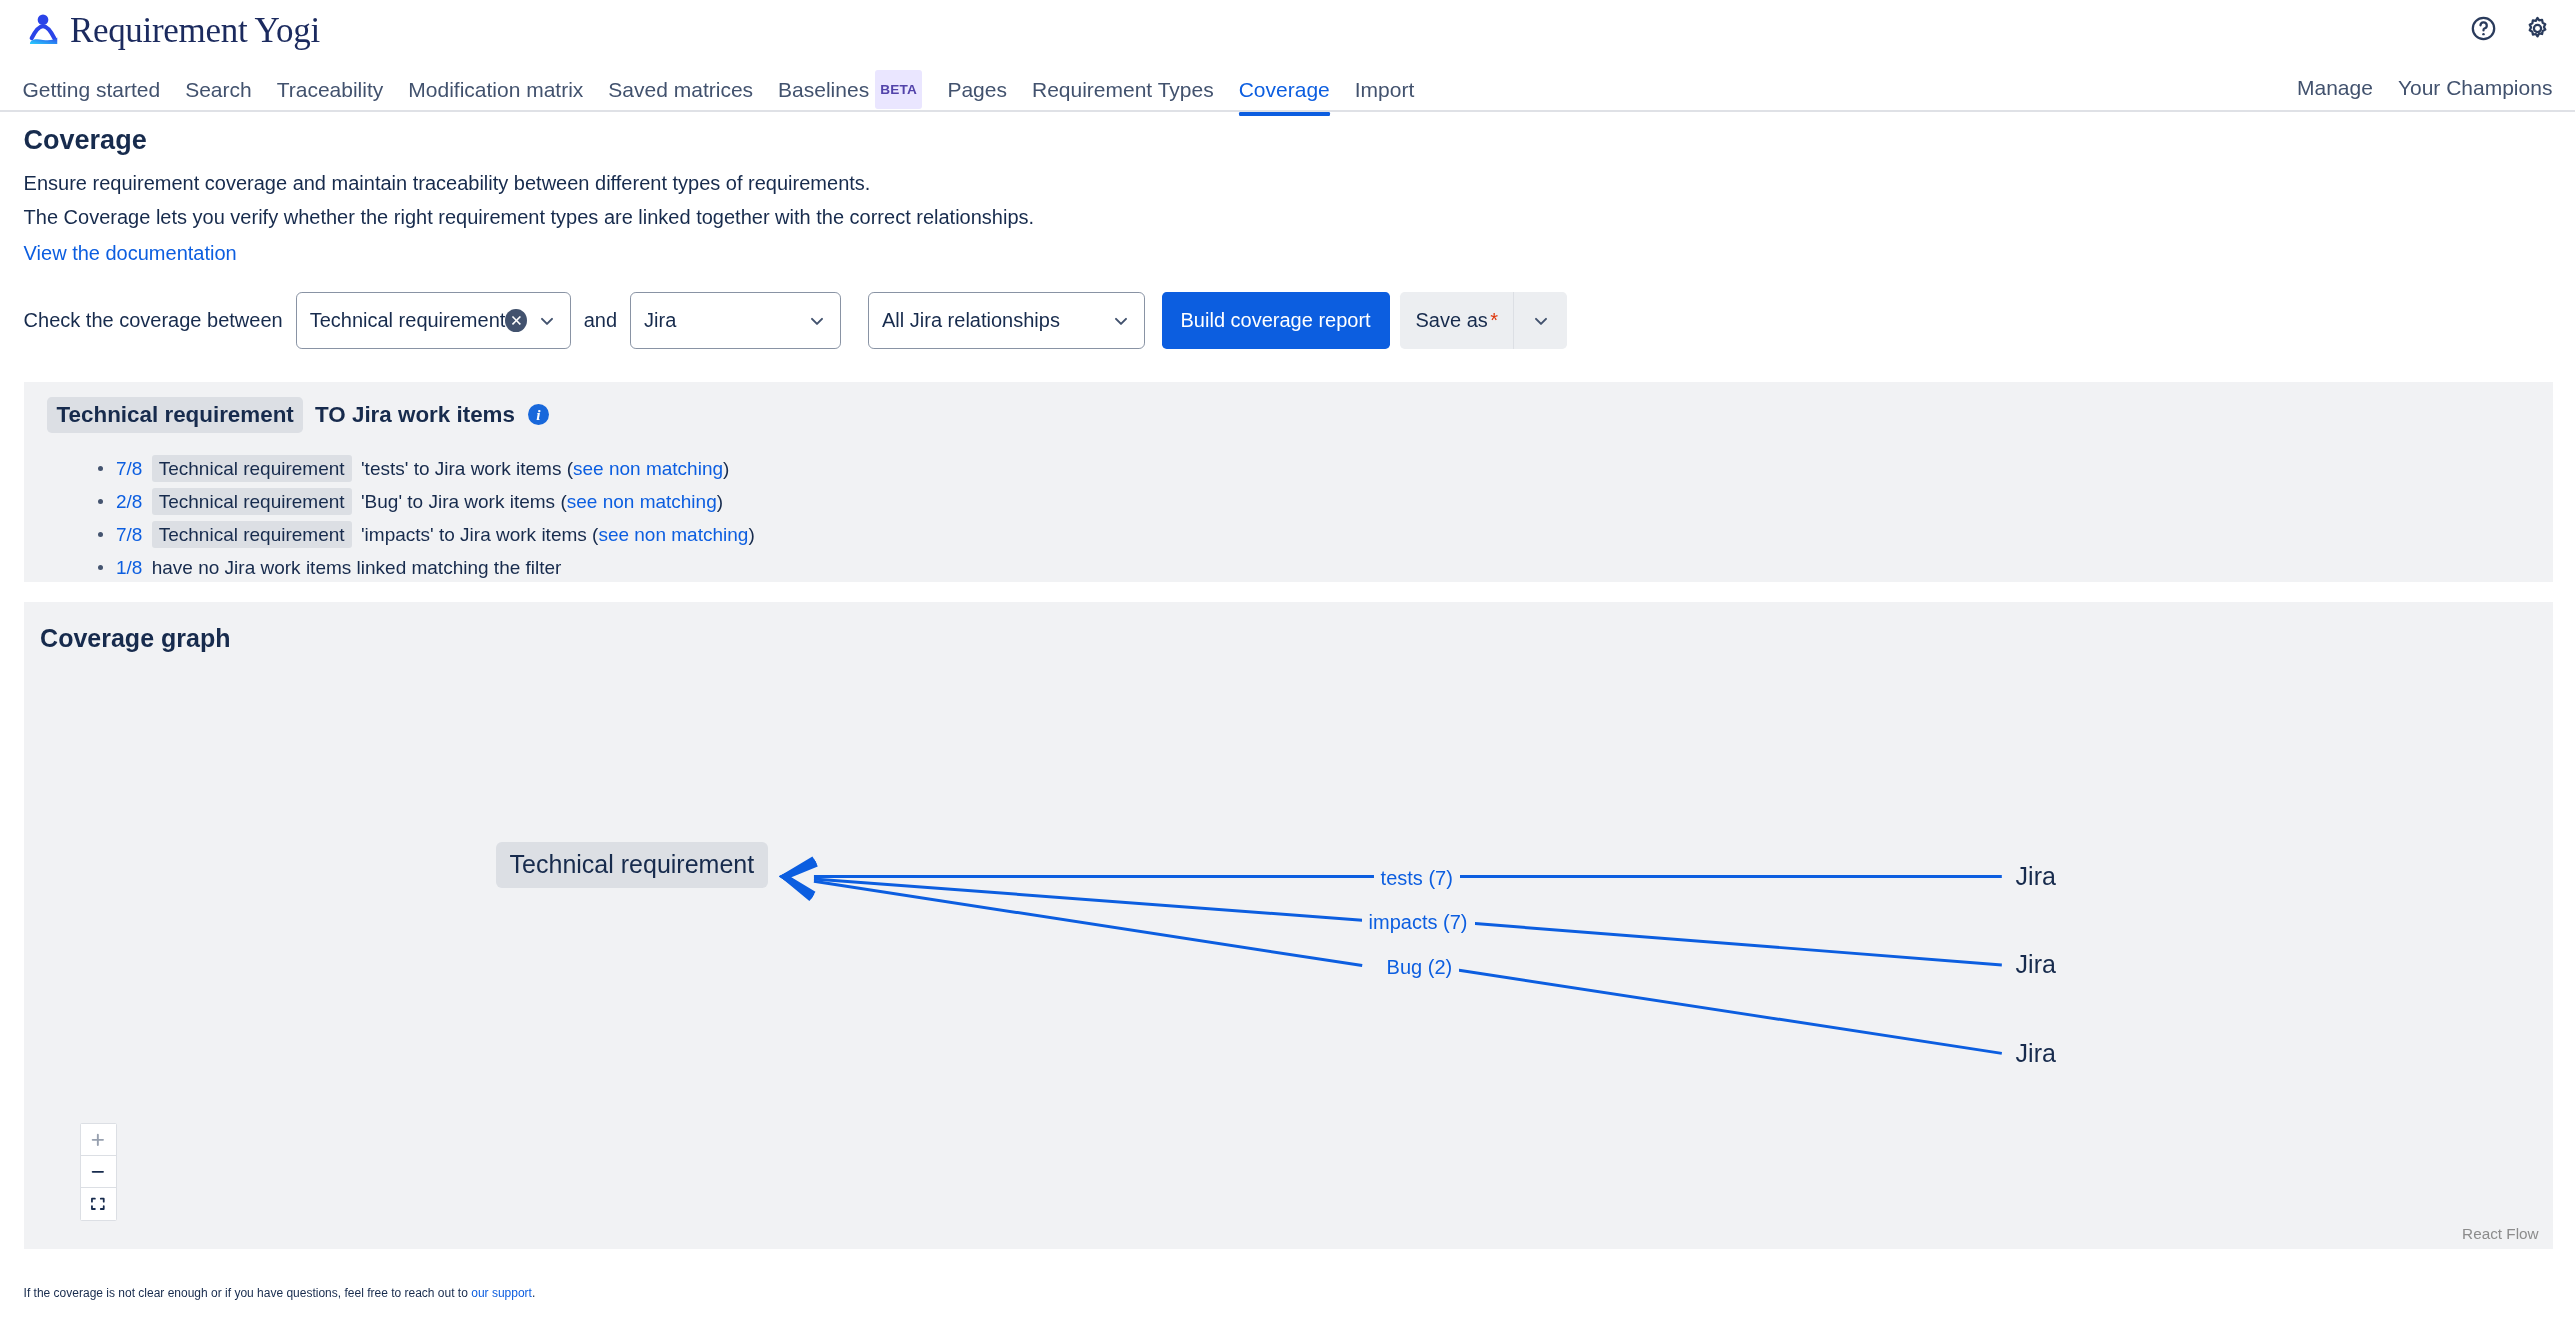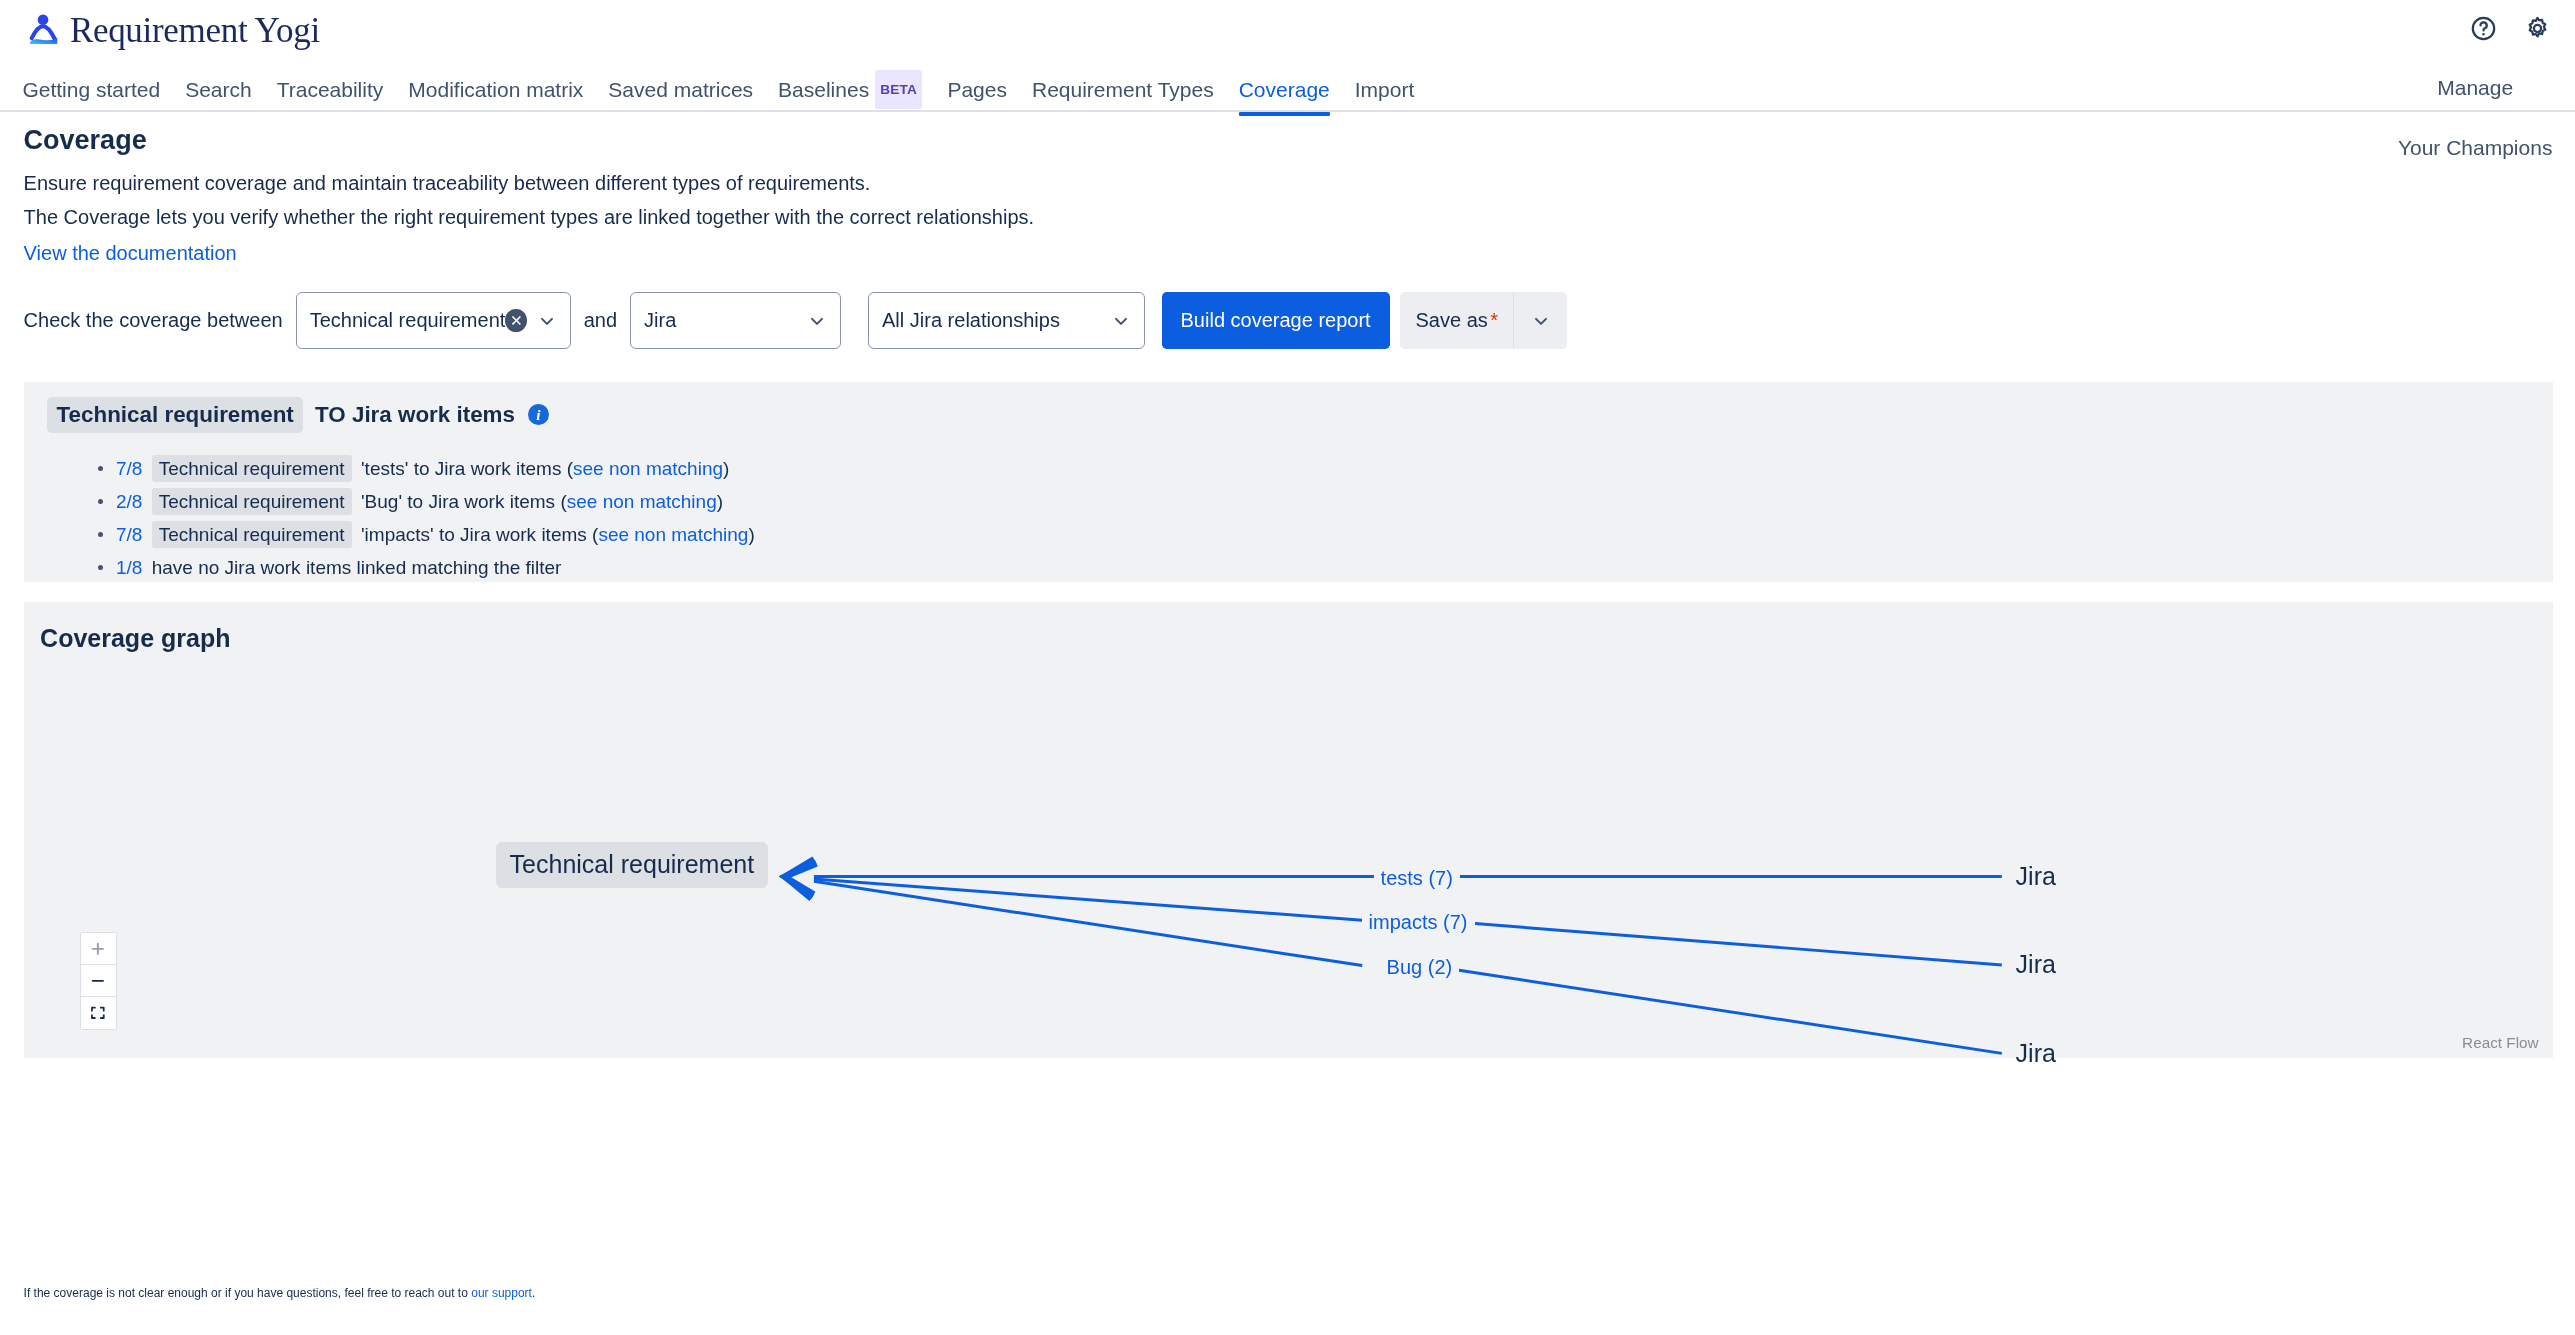--- a/index.html
+++ b/index.html
@@ -38,21 +38,21 @@
   .navrule {
     position: absolute; left: 0; top: 110px; width: 2576px; height: 2.4px;
     background: #dfe1e6;
   }
   .navleft {
     position: absolute; left: 22.4px; top: 0;
     display: flex; align-items: center; gap: 25px;
   }
   .navright {
     position: absolute; right: 23.6px; top: 0;
-    display: flex; align-items: center; gap: 25px; flex-direction: column;
+    display: flex; align-items: center; gap: 25px;
   }
   .navitem {
     font-size: 21px; color: #42526e; line-height: 35px;
     white-space: nowrap; position: relative; cursor: pointer;
   }
   .navitem.active { color: #0c5ee0; }
   .navitem.active::after {
     content: ""; position: absolute; left: 0; right: 0; top: 40px;
     height: 4.7px; background: #0c5ee0; border-radius: 1.2px;
   }
@@ -164,21 +164,21 @@
   .bchip {
     background: #dcdfe4; border-radius: 2.9px; padding: 2.9px 7px;
     font-size: 19px; color: #172b4d; margin-right: 9.4px;
   }
   .btext { white-space: nowrap; }
   .link { color: #0c5ee0; cursor: pointer; }
 
   
   .graph-panel {
     position: absolute; left: 23.6px; top: 602px;
-    width: 2529px; height: 456px; background: #f1f2f4;
+    width: 2529px; height: 647px; background: #f1f2f4;
   }
   .graph-title {
     position: absolute; left: 16.5px; top: 22.4px;
     font-size: 25px; font-weight: 700; color: #172b4d;
   }
   .graph-canvas {
     position: absolute; left: 0; top: 0; width: 2529px; height: 647px;
   }
   .gnode {
     position: absolute; font-size: 25px; color: #172b4d;

